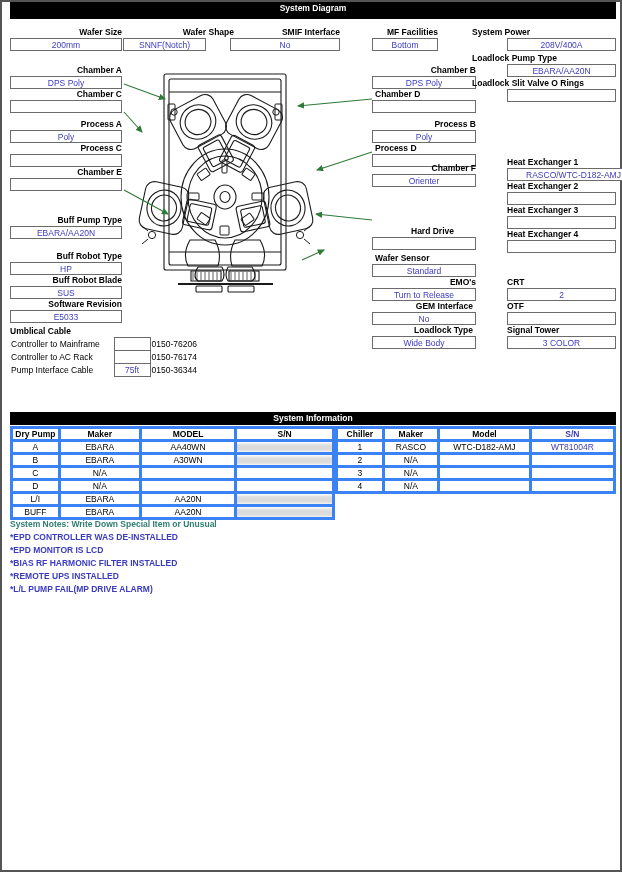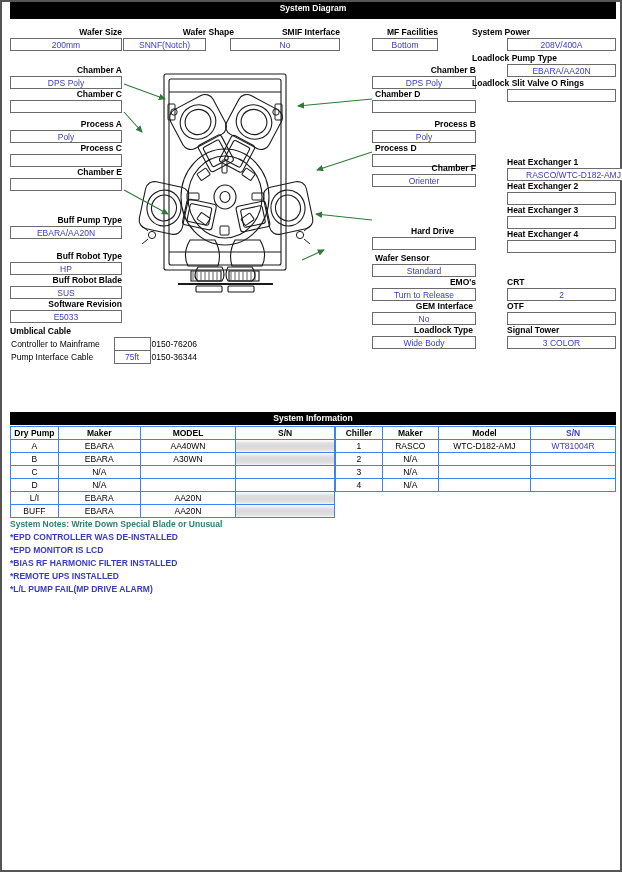--- a/index.html
+++ b/index.html
@@ -55,21 +55,21 @@
     box-sizing: border-box;
   }
 
   
   table.grid {
     border-collapse: collapse;
     position: absolute;
     font-size: 8.5px;
   }
   table.grid td, table.grid th {
-    border: 1px solid #3b82f6;
+    border: 3px solid #3b82f6;
     padding: 0;
     height: 13px;
     text-align: center;
     vertical-align: middle;
     font-weight: normal;
     box-sizing: border-box;
   }
   table.grid th {
     font-weight: bold;
     background: #fff;
@@ -277,20 +277,25 @@
 
   <div class="lbl lft abs" style="left:8px; top:324px; width:130px;">Umblical Cable</div>
   <table class="umb" style="left:8px; top:335px;">
     <tbody>
       <tr>
         <td class="uname" style="width:104px;">Controller to Mainframe</td>
         <td class="ubox" style="width:36px;"></td>
         <td class="upn" style="width:62px;">0150-76206</td>
       </tr>
       <tr>
+        <td class="uname">Controller to AC Rack</td>
+        <td class="ubox"></td>
+        <td class="upn">0150-76174</td>
+      </tr>
+      <tr>
         <td class="uname">Pump Interface Cable</td>
         <td class="ubox">75ft</td>
         <td class="upn">0150-36344</td>
       </tr>
     </tbody>
   </table>
 
   <div class="lbl ctr abs" style="left:370px; top:63px; width:104px;">Chamber B</div>
   <div class="box abs" style="left:370px; top:74px; width:104px; height:13px;">DPS Poly</div>
 
@@ -430,21 +435,21 @@
       <tr>
         <td class="bold">4</td>
         <td class="bold">N/A</td>
         <td></td>
         <td></td>
       </tr>
     </tbody>
   </table>
 
   <div class="notes" style="left:8px; top:516px; width:360px;">
-    <div class="nhead">System Notes: Write Down Special Blade or Unusual</div>
+    <div class="nhead">System Notes: Write Down Special Item or Unusual</div>
     <div class="nline">*EPD CONTROLLER WAS DE-INSTALLED</div>
     <div class="nline">*EPD MONITOR IS LCD</div>
     <div class="nline">*BIAS RF HARMONIC FILTER INSTALLED</div>
     <div class="nline">*REMOTE UPS INSTALLED</div>
     <div class="nline">*L/L PUMP FAIL(MP DRIVE ALARM)</div>
   </div>
 
 </div>
 
 </body></html>

